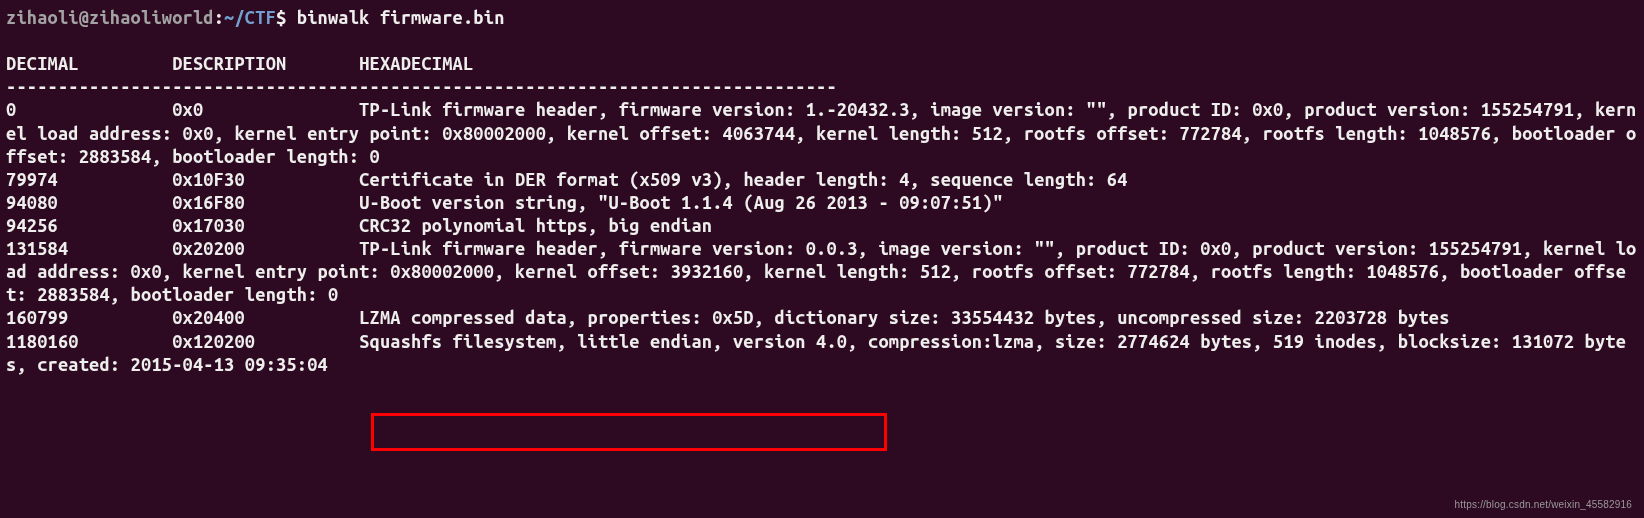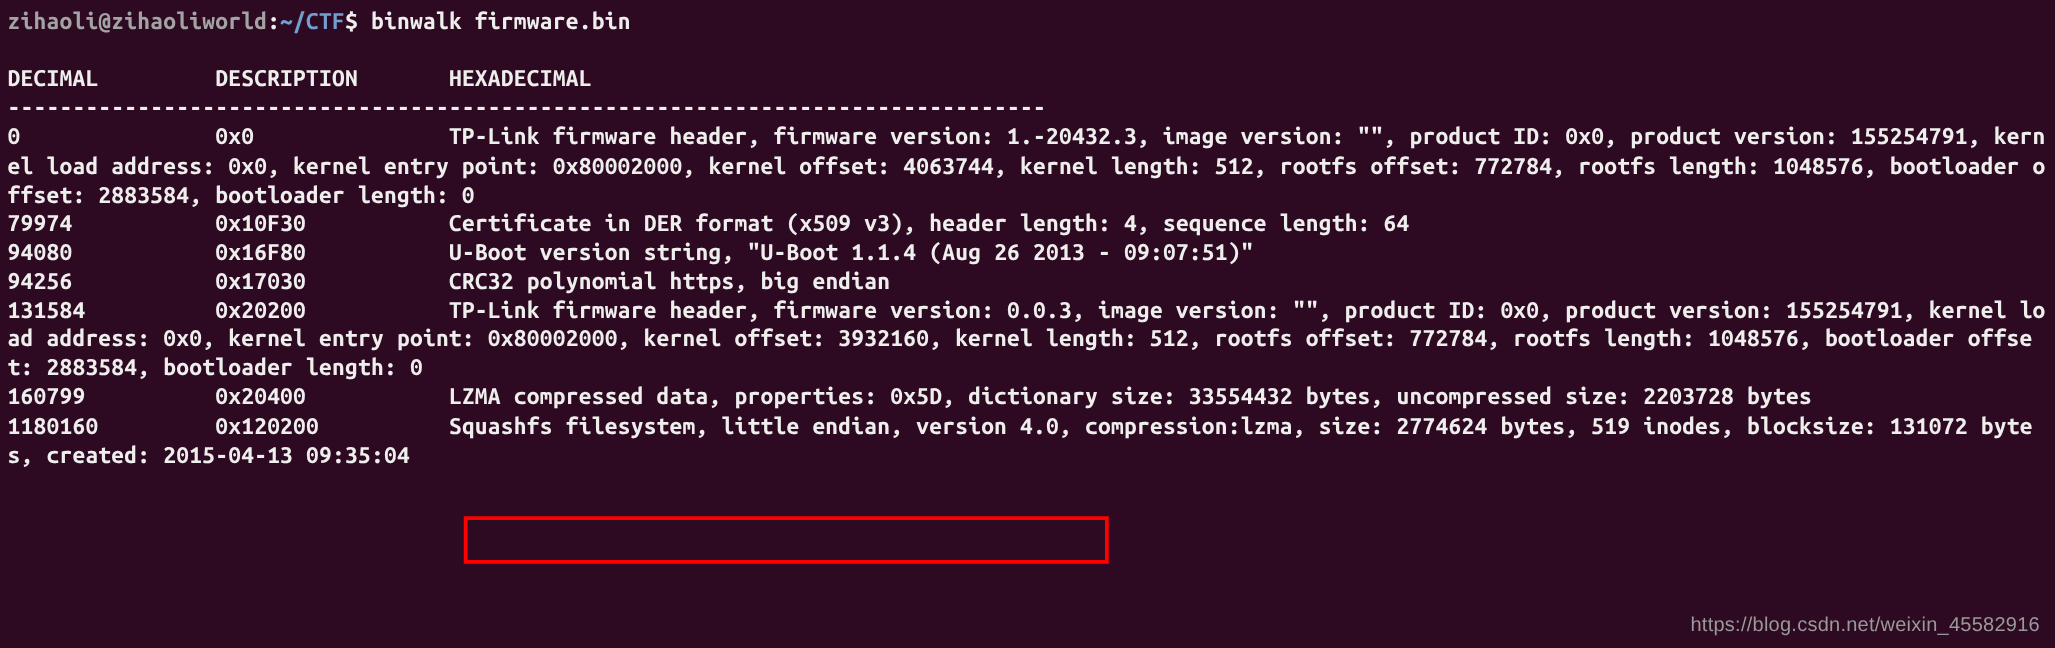--- a/index.html
+++ b/index.html
@@ -31,21 +31,21 @@
       left: 371px;
       top: 413px;
       width: 510px;
       height: 32px;
       pointer-events: none;
     }
     .watermark {
       position: absolute;
       right: 12px;
       bottom: 8px;
-      font-size: 16px;
+      font-size: 10px;
       color: #999999;
       font-family: Arial, sans-serif;
     }
     .container { position: relative; width: 1644px; height: 518px; }
   </style>
 </head>
 <body>
 
 <div class="container">
 <div class="terminal"><span class="user-green">zihaoli@zihaoliworld</span><span class="white-bold">:</span><span class="path-blue">~/CTF</span><span class="white-bold">$ </span><span class="white">binwalk firmware.bin</span>

